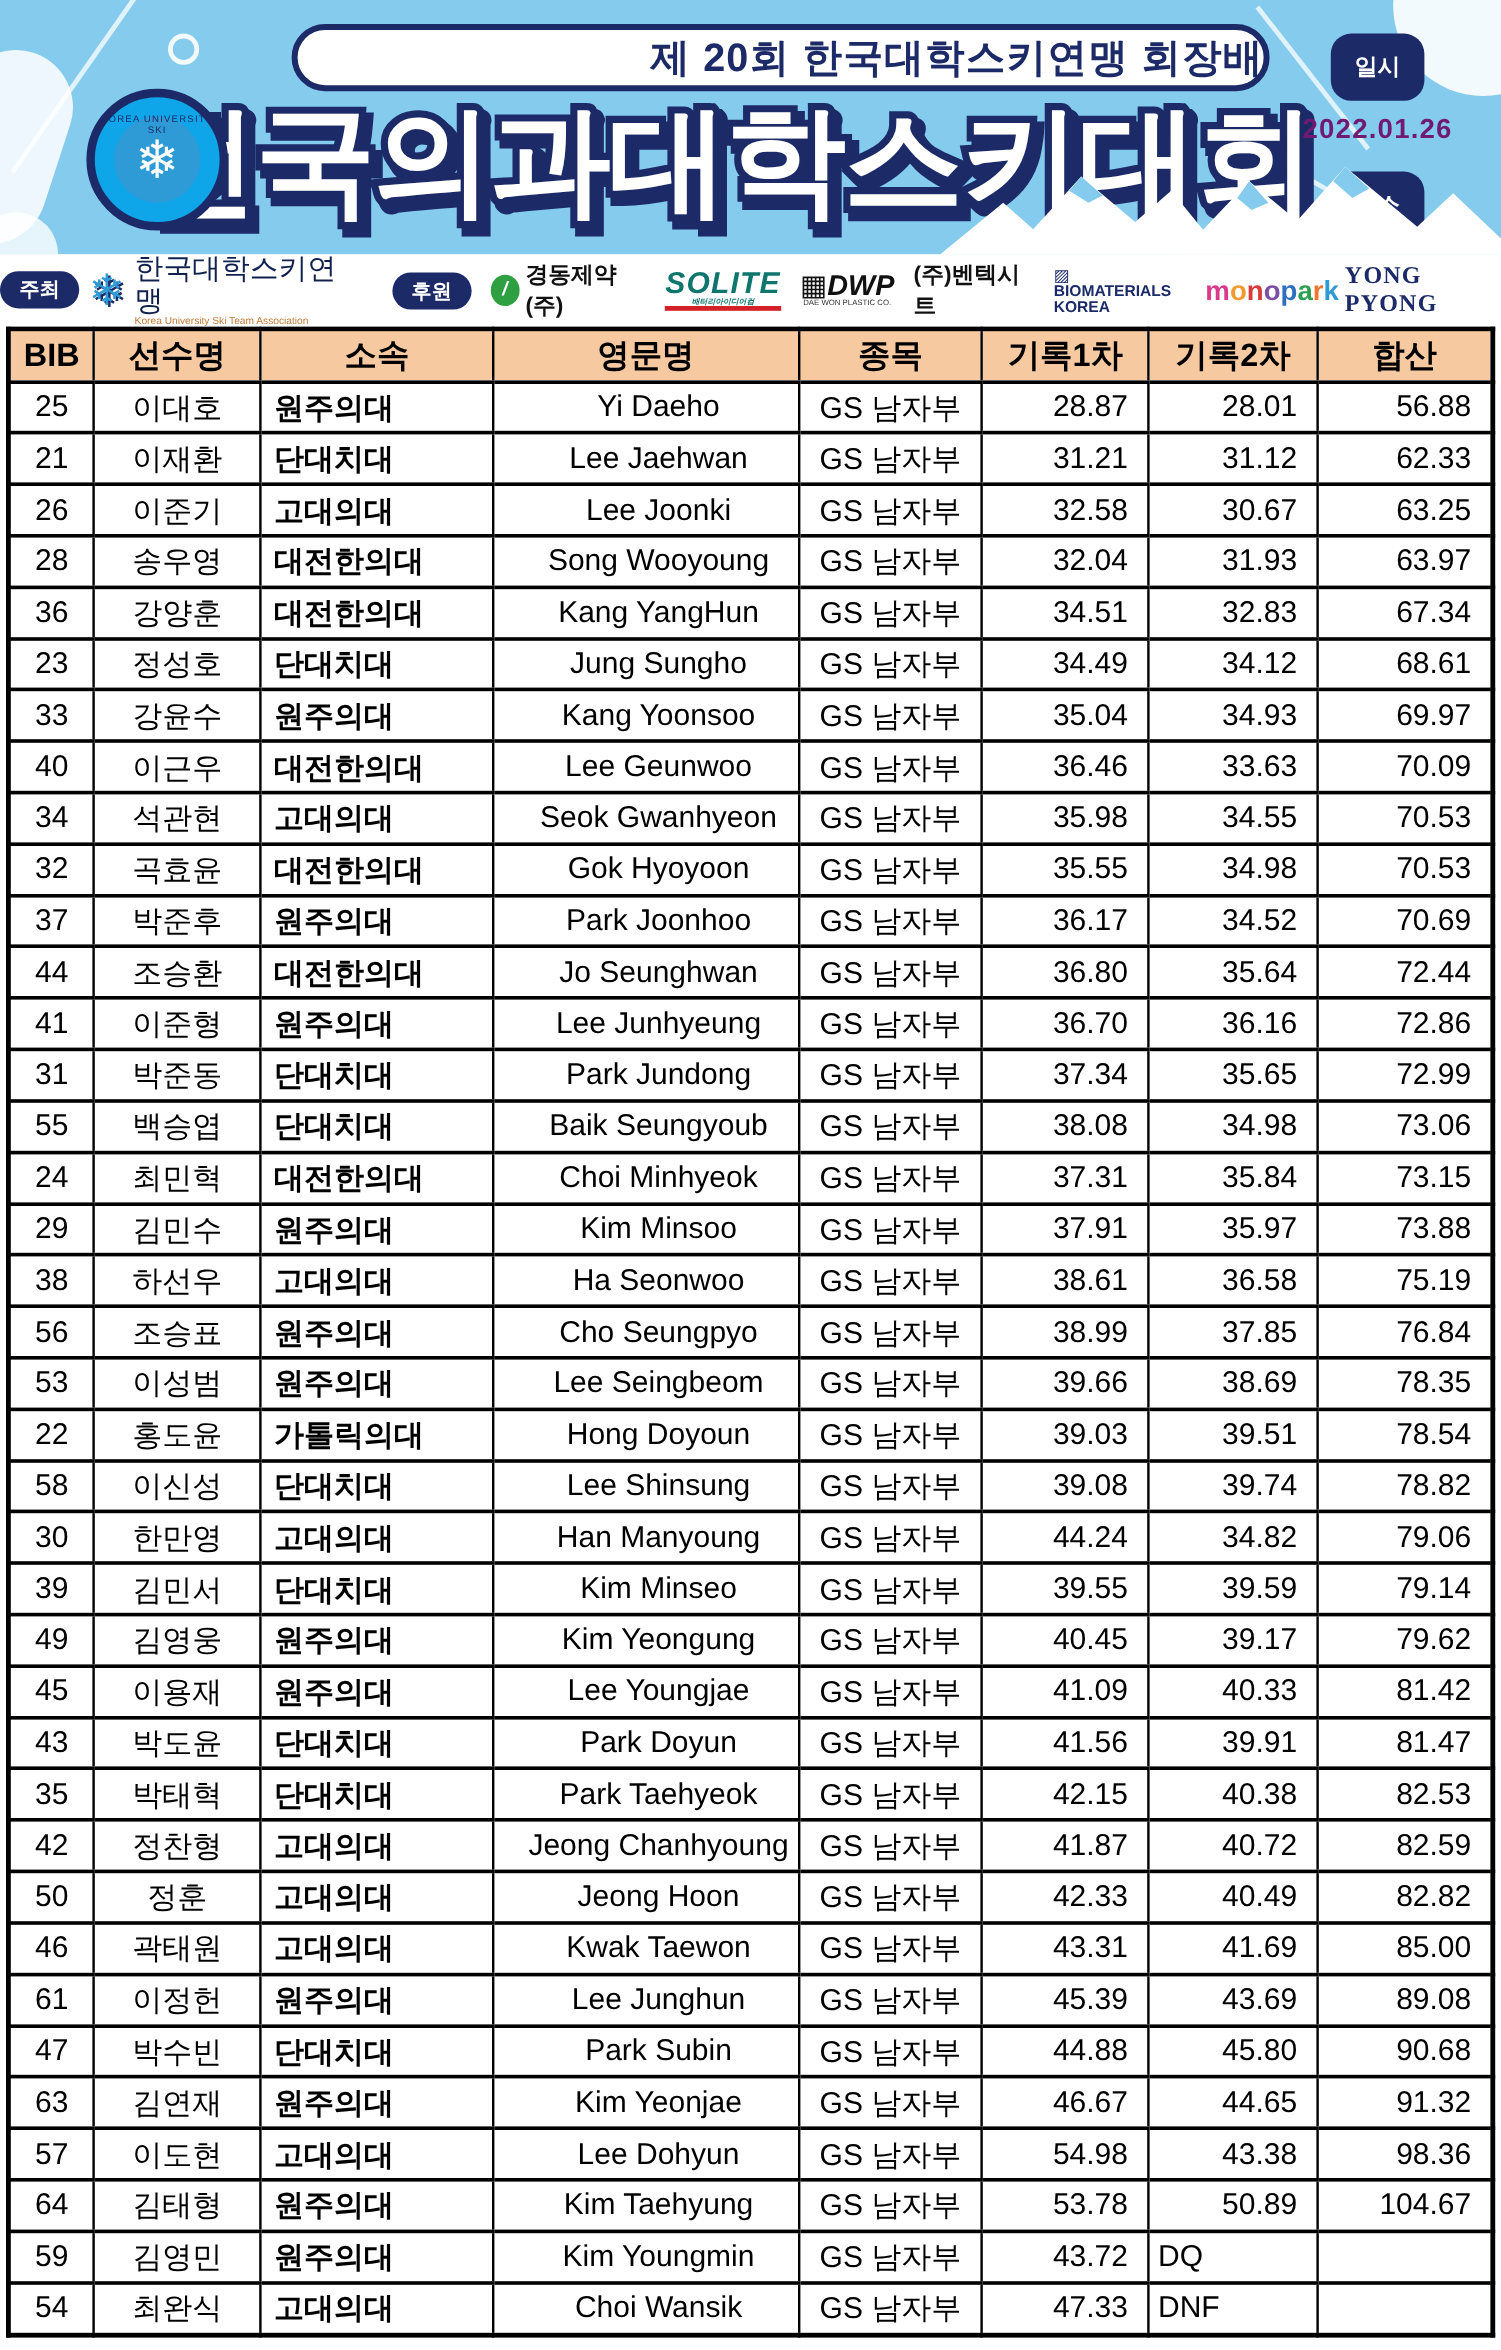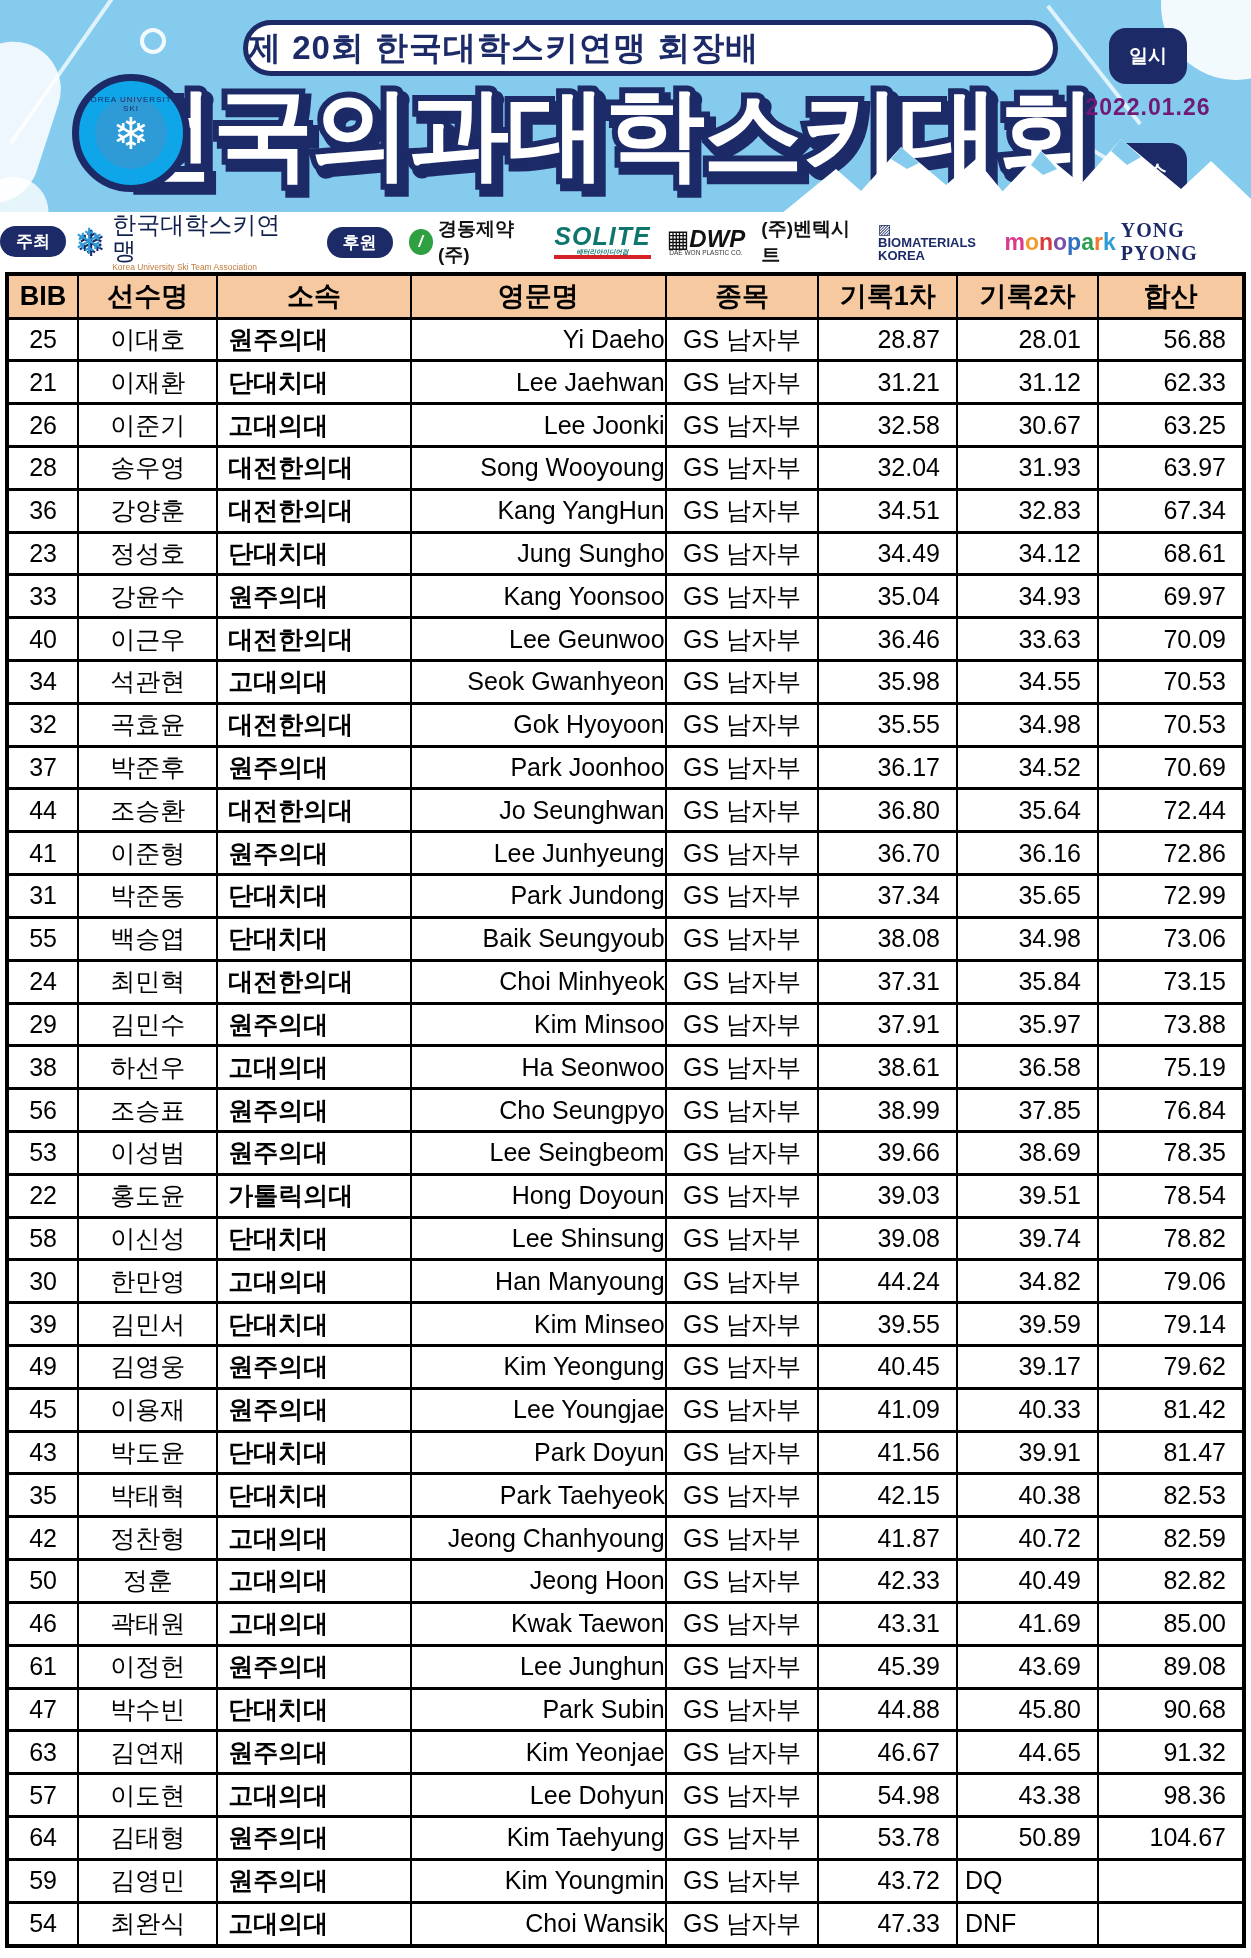--- a/index.html
+++ b/index.html
@@ -14,21 +14,21 @@
   .dc2 { left:-30px; top:175px; width:70px; height:110px; background:rgba(255,255,255,.8); border-radius:40px; transform:rotate(25deg); }
   .dc3 { left:140px; top:28px; width:26px; height:26px; border:4px solid rgba(255,255,255,.9); }
   .dc4 { right:-60px; top:-70px; width:150px; height:150px; background:rgba(255,255,255,.9); }
   .deco-line { position:absolute; background:rgba(255,255,255,.75); }
   .dl1 { left:60px; top:-20px; width:4px; height:180px; transform:rotate(35deg); }
   .dl2 { right:155px; top:-10px; width:4px; height:150px; transform:rotate(-38deg); }
   .dl3 { right:105px; top:120px; width:4px; height:120px; transform:rotate(-60deg); }
 
   .title-pill { position:absolute; left:243px; top:20px; width:815px; height:56px;
     background:#fff; border:5px solid #1C2B68; border-radius:30px;
-    display:flex; align-items:center; justify-content:flex-start;
+    display:flex; align-items:center; justify-content:flex-end;
     color:#1C2B68; font-weight:bold; font-size:33px; letter-spacing:1px; }
 
   .main-title-svg { position:absolute; left:105px; top:52px; width:1000px; height:150px; }
   .main-title-svg text { font-family:"Liberation Sans","DejaVu Sans",sans-serif; font-weight:bold; font-size:100px; letter-spacing:-2px; }
   .mt-shadow { fill:#1C2B68; stroke:#1C2B68; stroke-width:14px; }
   .mt-front  { fill:#ffffff; stroke:#1C2B68; stroke-width:12px; paint-order:stroke; }
 
   .logo-badge { position:absolute; left:72px; top:74px; width:118px; height:118px; border-radius:50%;
     background:#0ea5e9; border:7px solid #1C2B68; display:flex; align-items:center; justify-content:center; }
   .logo-inner { width:72px; height:72px; border-radius:50%; background:#2E9BD6;
@@ -67,21 +67,21 @@
 
   
   .results { width:1241px; margin:0 5px 0 5px; border-collapse:collapse; table-layout:fixed; height:1676px; }
   .results th, .results td { border:2px solid #000; overflow:hidden; white-space:nowrap; }
   .results { border:4px solid #000; }
   .results thead th { background:#F6C9A1; font-weight:bold; font-size:27px; color:#000; height:44px; border-bottom:3px solid #000; text-align:center; }
   .results td { font-size:25px; color:#000; border-top-width:3px; }
   .results td.c0 { text-align:center; }
   .results td.c1 { text-align:center; }
   .results td.c2 { text-align:left; padding-left:10px;font-weight:bold; }
-  .results td.c3 { text-align:right; padding-left:21px; }
+  .results td.c3 { text-align:center; padding-left:21px; }
   .results td.c4 { text-align:center; }
   .results td.c5, .results td.c6, .results td.c7 { text-align:right; padding-right:16px; }
   .results td.status { text-align:left; padding-left:7px; }
 </style>
 </head>
 <body>
 
 <div class="page">
 
   <div class="banner">

